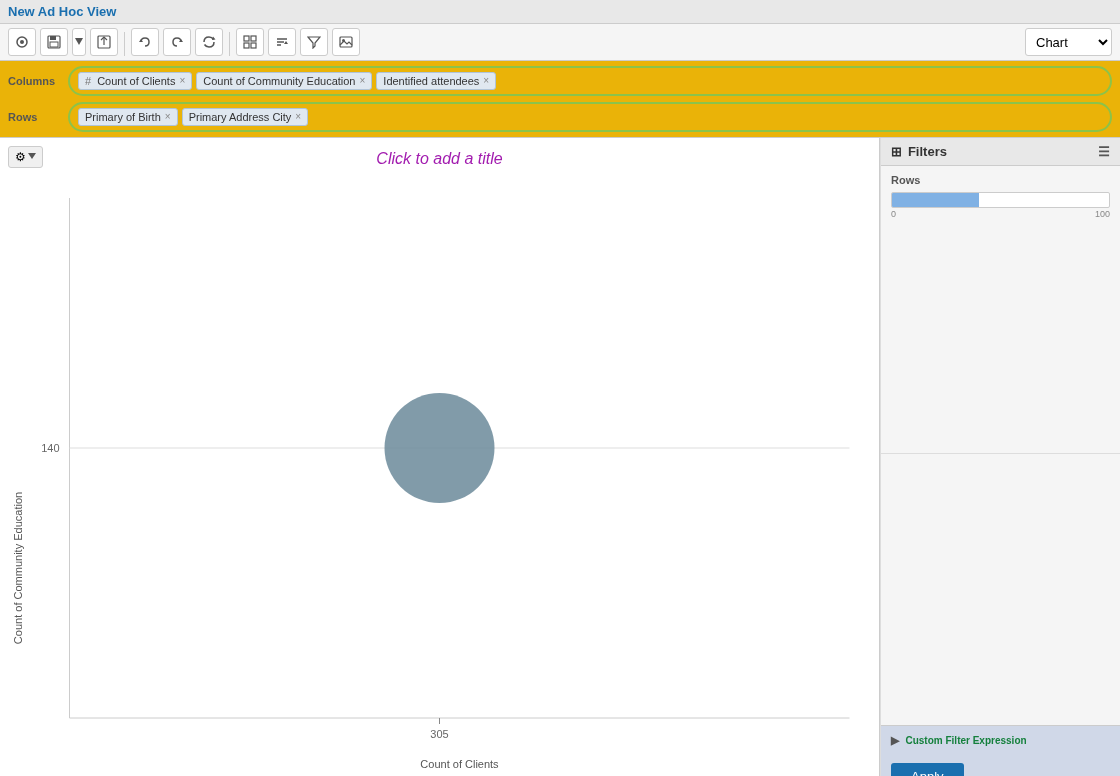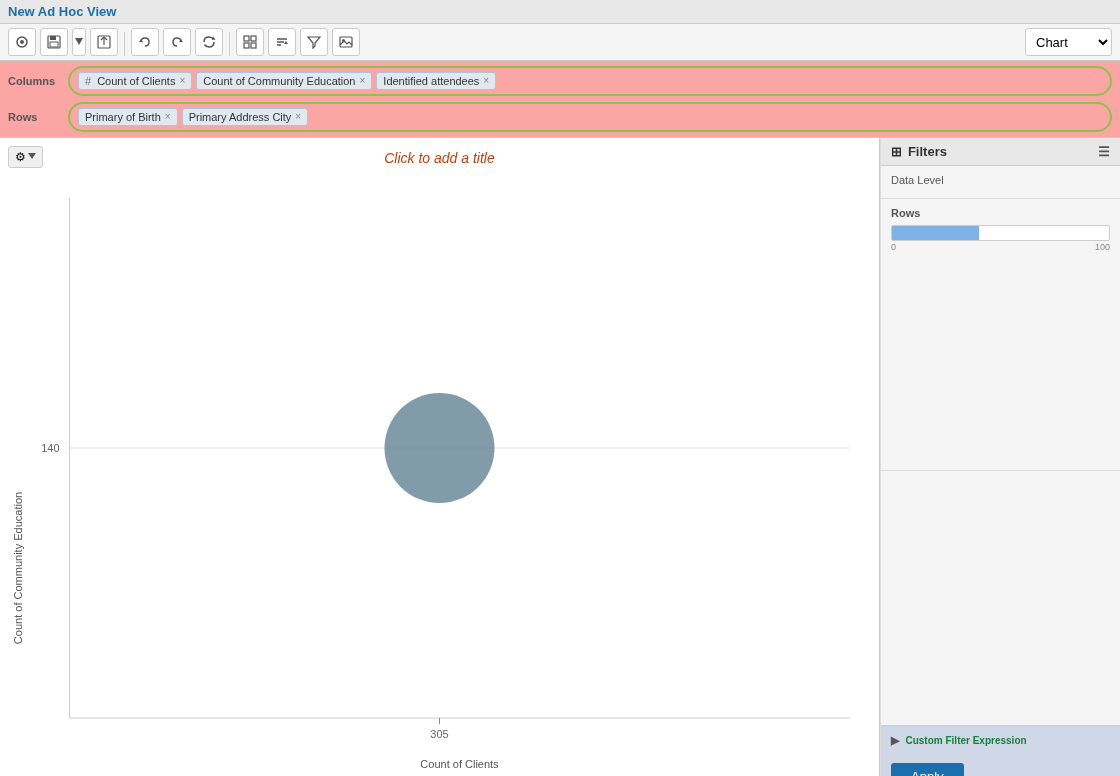--- a/index.html
+++ b/index.html
@@ -50,21 +50,21 @@
       padding: 3px 6px;
       height: 28px;
       background: #fff;
       font-size: 13px;
       cursor: pointer;
       margin-left: auto;
     }
 
     
     #fields-bar {
-      background: #fca5a5;
+      background: #eab308;
       border-bottom: 1px solid #ccc;
       padding: 2px 0;
     }
     .field-row {
       display: flex;
       align-items: center;
       padding: 3px 8px;
       min-height: 26px;
     }
     .field-label {
@@ -137,22 +137,22 @@
       font-size: 12px;
       display: flex;
       align-items: center;
       gap: 2px;
     }
 
     
     #chart-title {
       text-align: center;
       padding-top: 12px;
-      color: #c2410c;
-      font-size: 14px;
+      color: #a21caf;
+      font-size: 16px;
       font-style: italic;
       cursor: pointer;
     }
 
     
     #chart-svg-container {
       position: absolute;
       top: 40px;
       left: 0;
       right: 0;
@@ -429,23 +429,20 @@
   <div id="right-panel">
 
     <div id="filters-header">
       <div id="filters-header-left">
         <span class="filter-icon">⊞</span>
         <span>Filters</span>
       </div>
       <span style="cursor:pointer;color:#555;">☰</span>
     </div>
 
-    <div id="data-level-section">
-      <div class="section-title">Data Level</div>
-    </div>
 
     <div id="rows-section">
       <div class="section-title">Rows</div>
       <div class="rows-bar-container">
         <div class="rows-bar-inner" style="width: 40%;"></div>
       </div>
       <div class="rows-ticks">
         <span>0</span>
         <span>100</span>
       </div>

